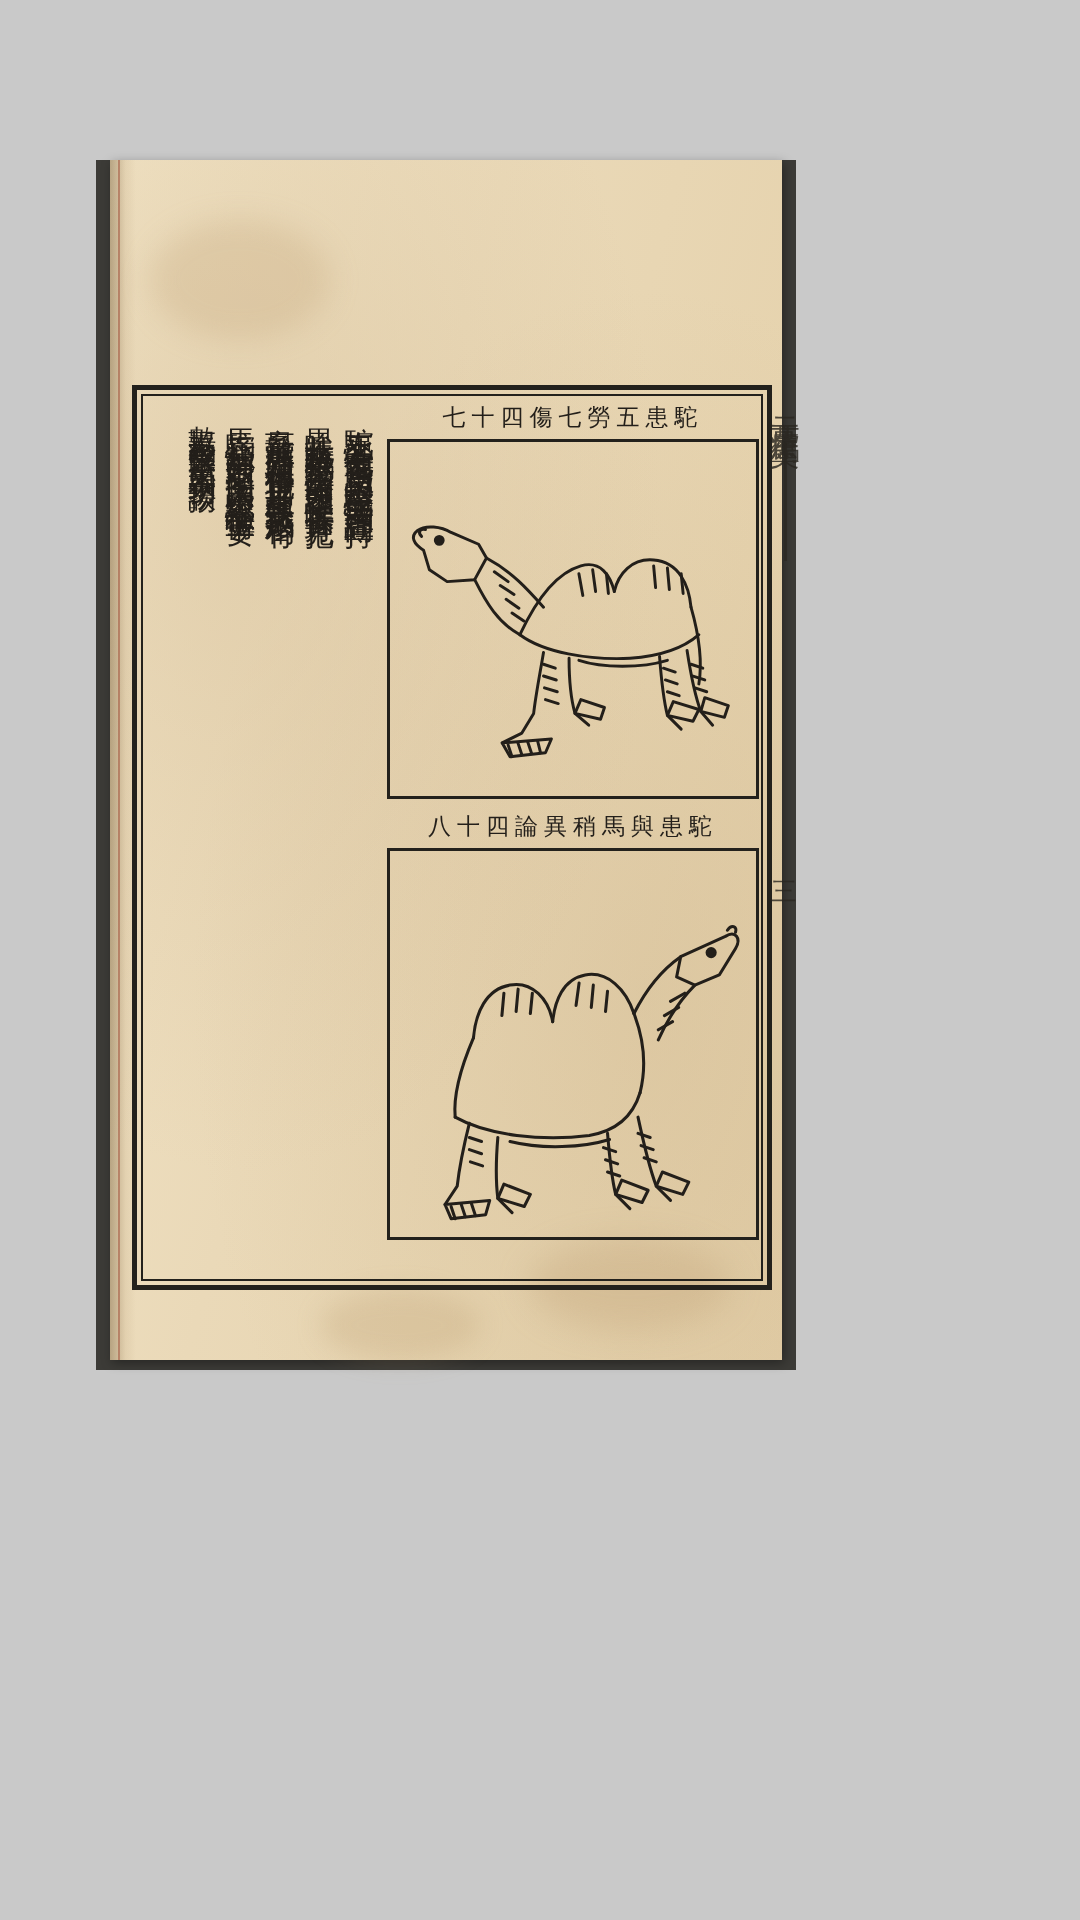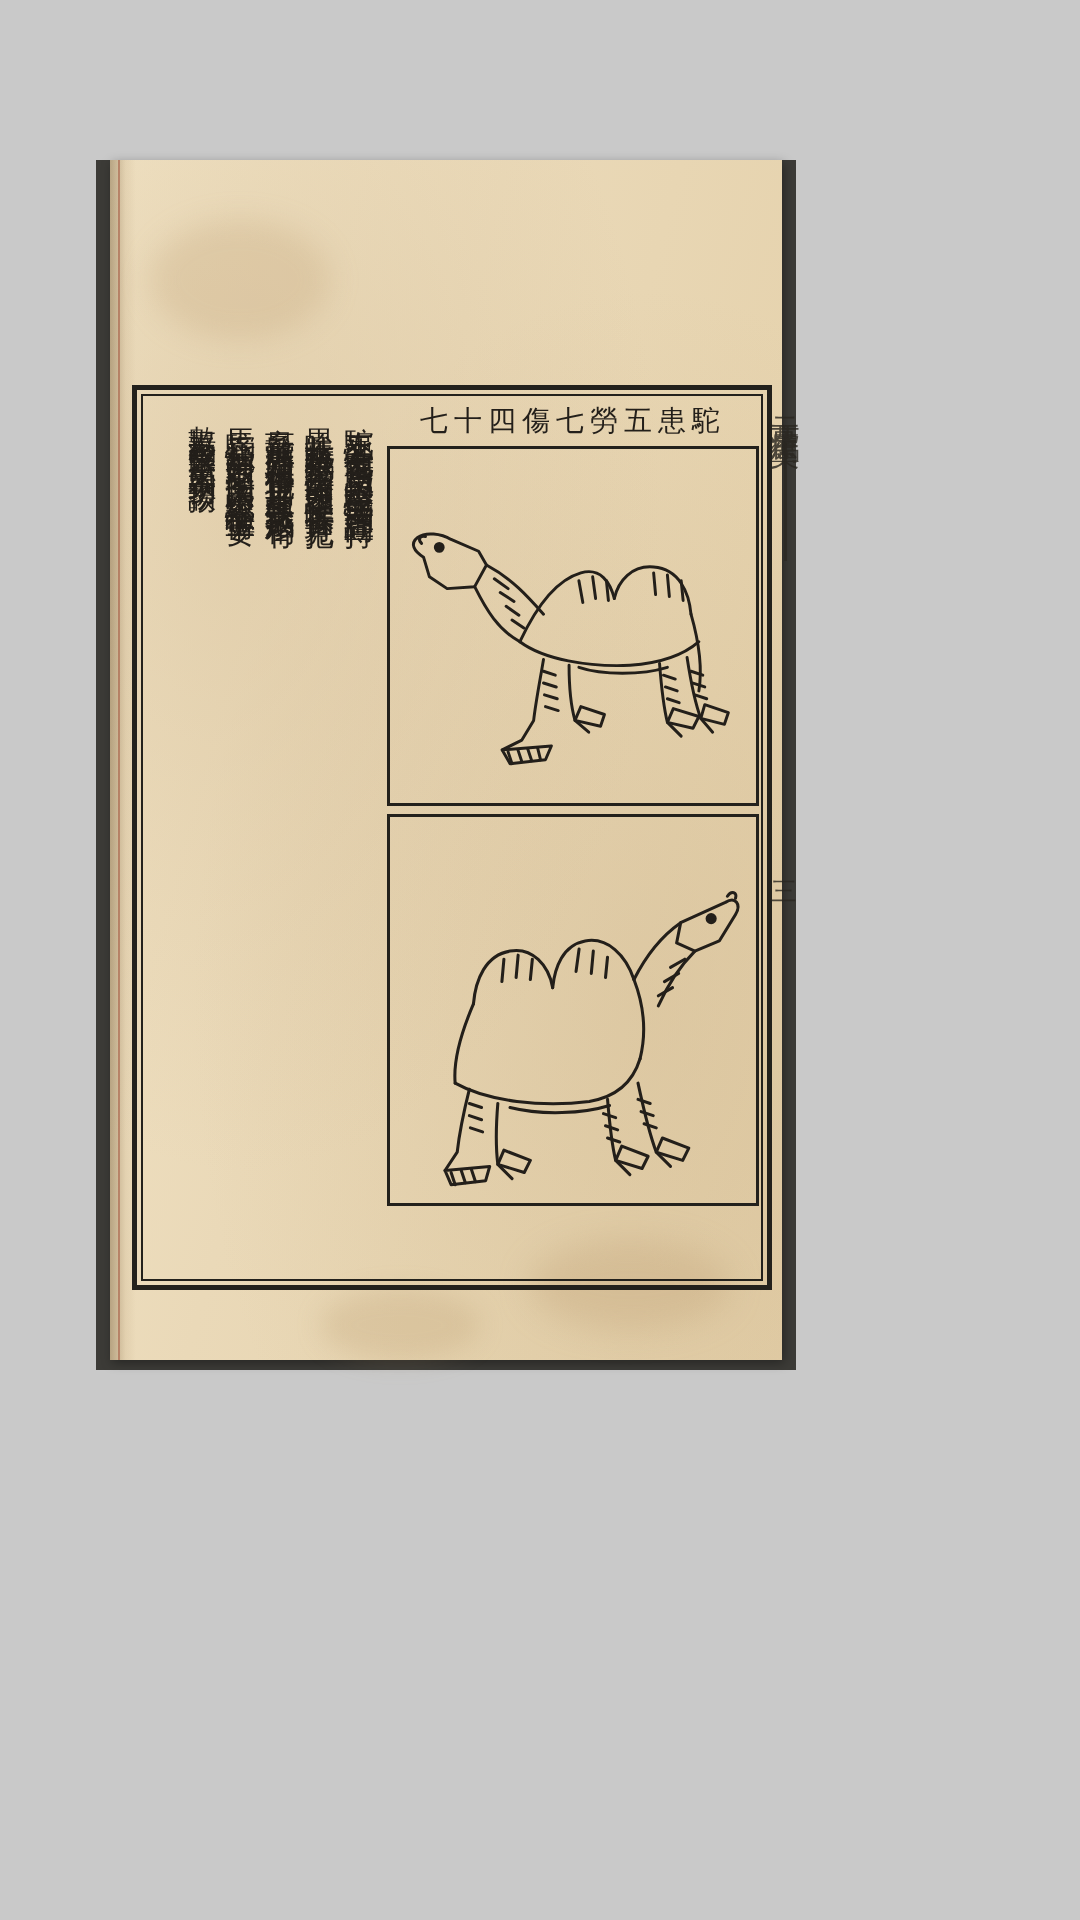--- a/index.html
+++ b/index.html
@@ -167,21 +167,21 @@
   .panel {
     position: relative;
     border: 3px solid #23211c;
     box-sizing: border-box;
     margin-bottom: 8px;
     background: transparent;
   }
   .panel-caption {
     writing-mode: horizontal-tb;
     font-family: "DejaVu Serif", serif;
-    font-size: 28px;
+    font-size: 23px;
     letter-spacing: 6px;
     color: #231f1a;
     text-align: center;
     padding: 4px 0 6px 0;
     direction: rtl;
     unicode-bidi: bidi-override;
   }
   .panel-art {
     width: 100%;
     height: 100%;
@@ -260,20 +260,21 @@
 
               <path d="M150 226 l12 4 M150 238 l13 4 M151 250 l13 4 M152 262 l13 4"></path>
               <path d="M272 230 l12 4 M274 242 l12 4 M276 254 l12 4"></path>
               <path d="M300 226 l12 4 M302 238 l12 4 M304 250 l12 4"></path>
 
               <path d="M186 222 C210 230 250 230 276 222"></path>
             </g>
           </svg>
         </div>
 
+        <div class="panel-caption">駝患與馬稍異論四十八</div>
 
         <div class="panel" style="height:392px;">
           <svg class="panel-art" viewBox="0 0 360 380" preserveAspectRatio="xMidYMid meet">
             <g fill="none" stroke="#231f1a" stroke-width="3" stroke-linecap="round" stroke-linejoin="round">
 
               <path d="M330 84 C340 78 346 86 340 96 L324 122 L300 132 L282 124 L286 104 Z"></path>
               <circle cx="316" cy="100" r="4" fill="#231f1a"></circle>
               <path d="M332 78 C336 72 342 74 340 80"></path>
 
               <path d="M286 104 C266 118 250 140 240 160"></path>

